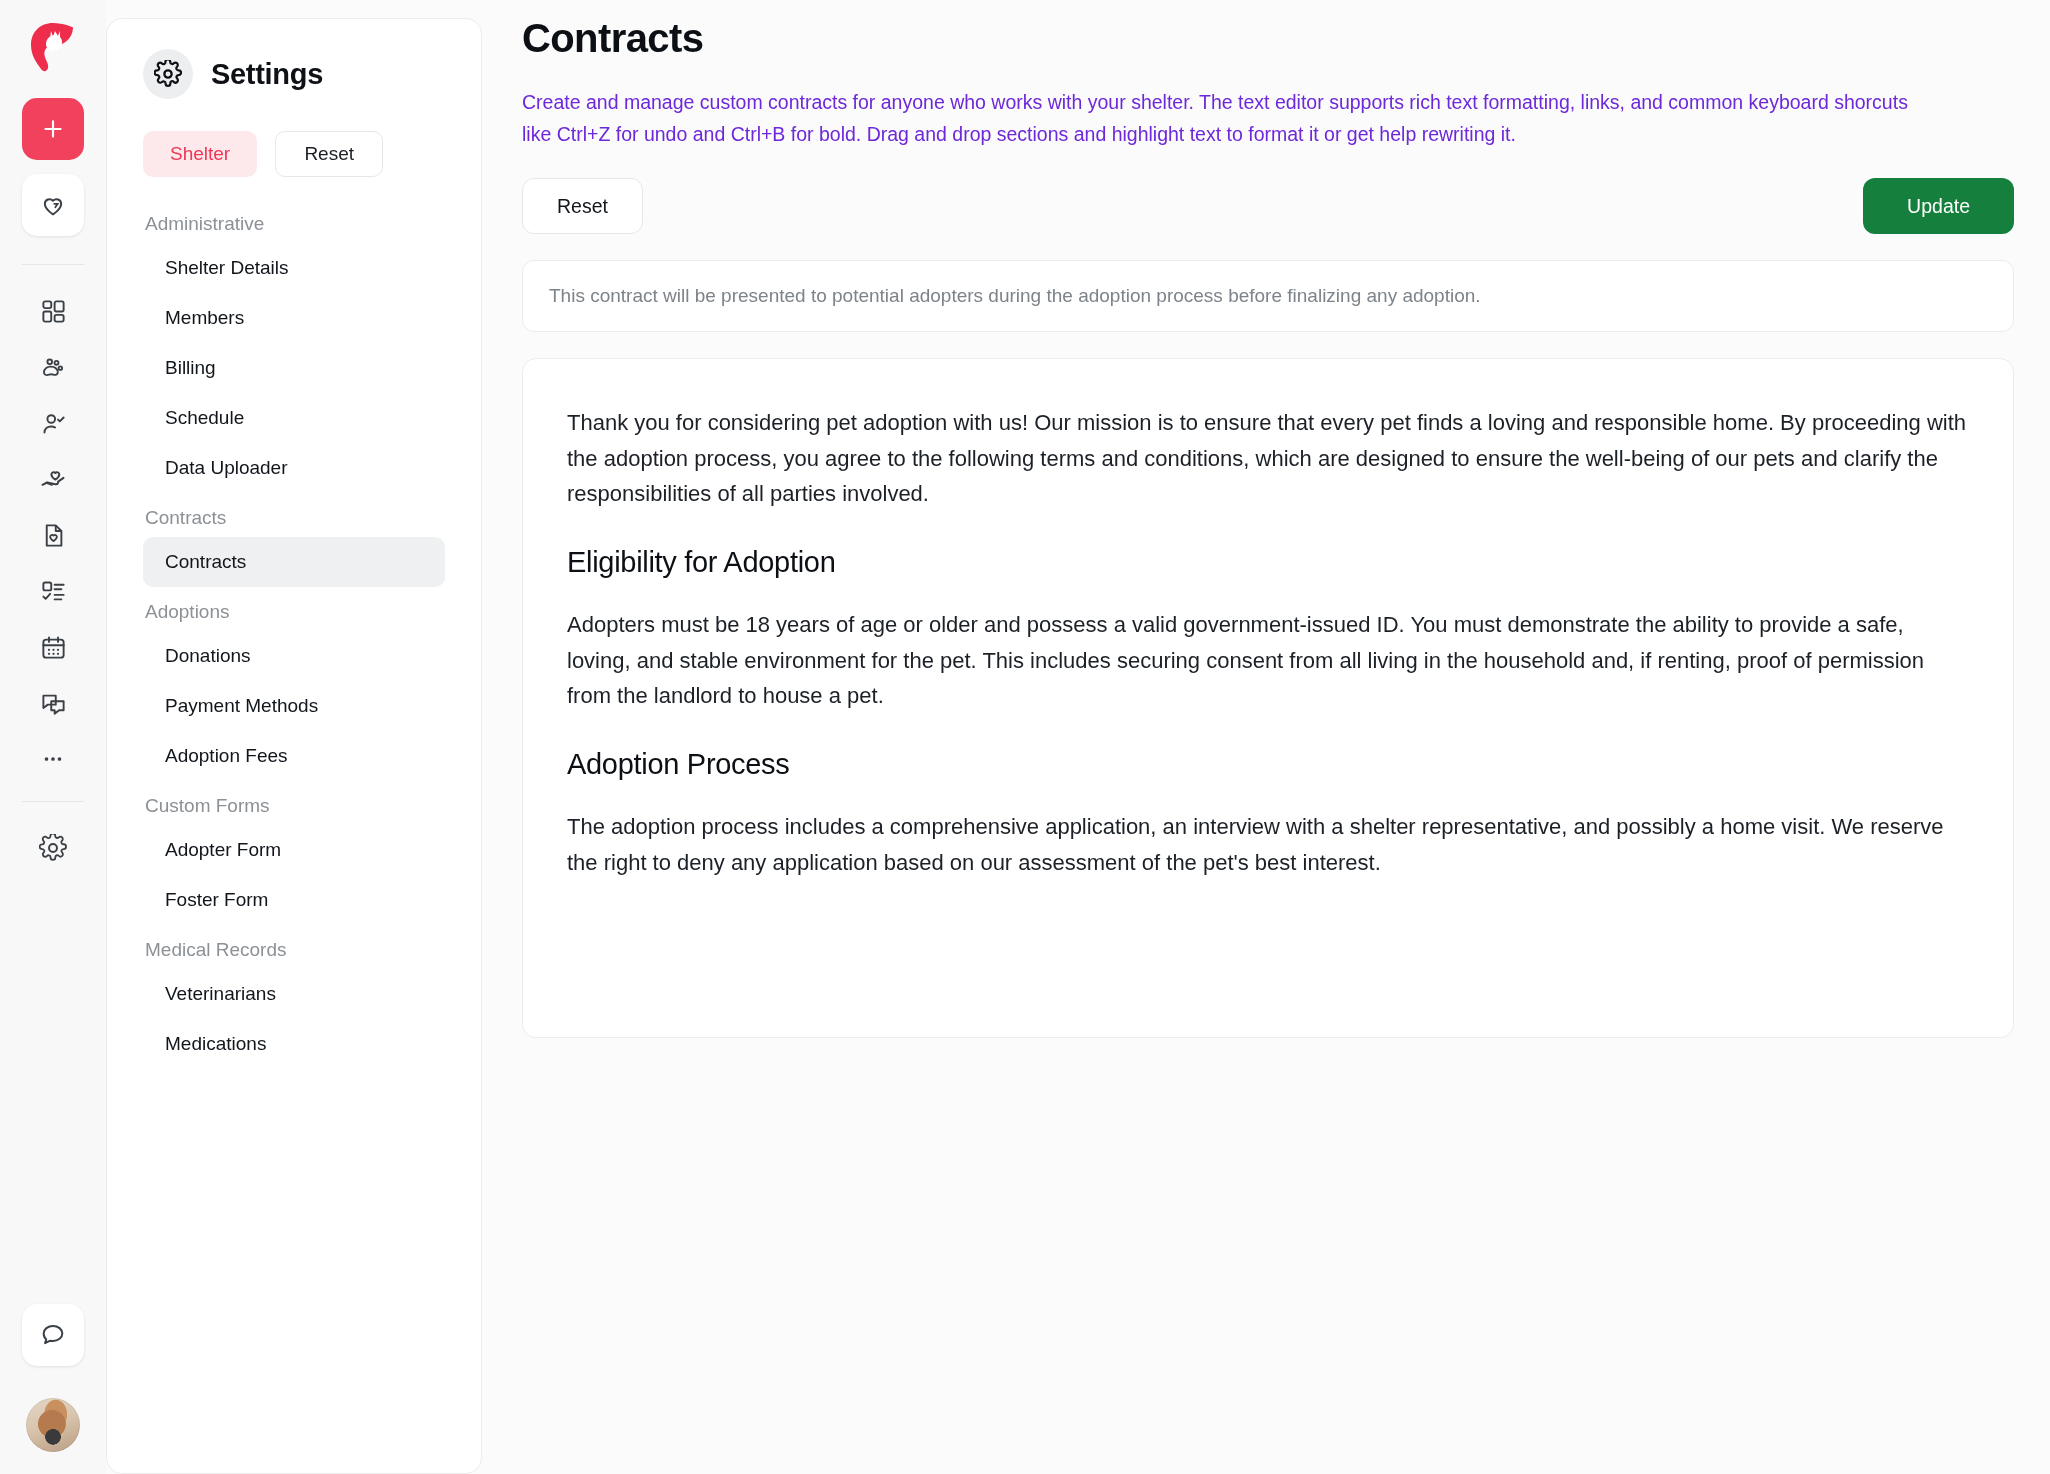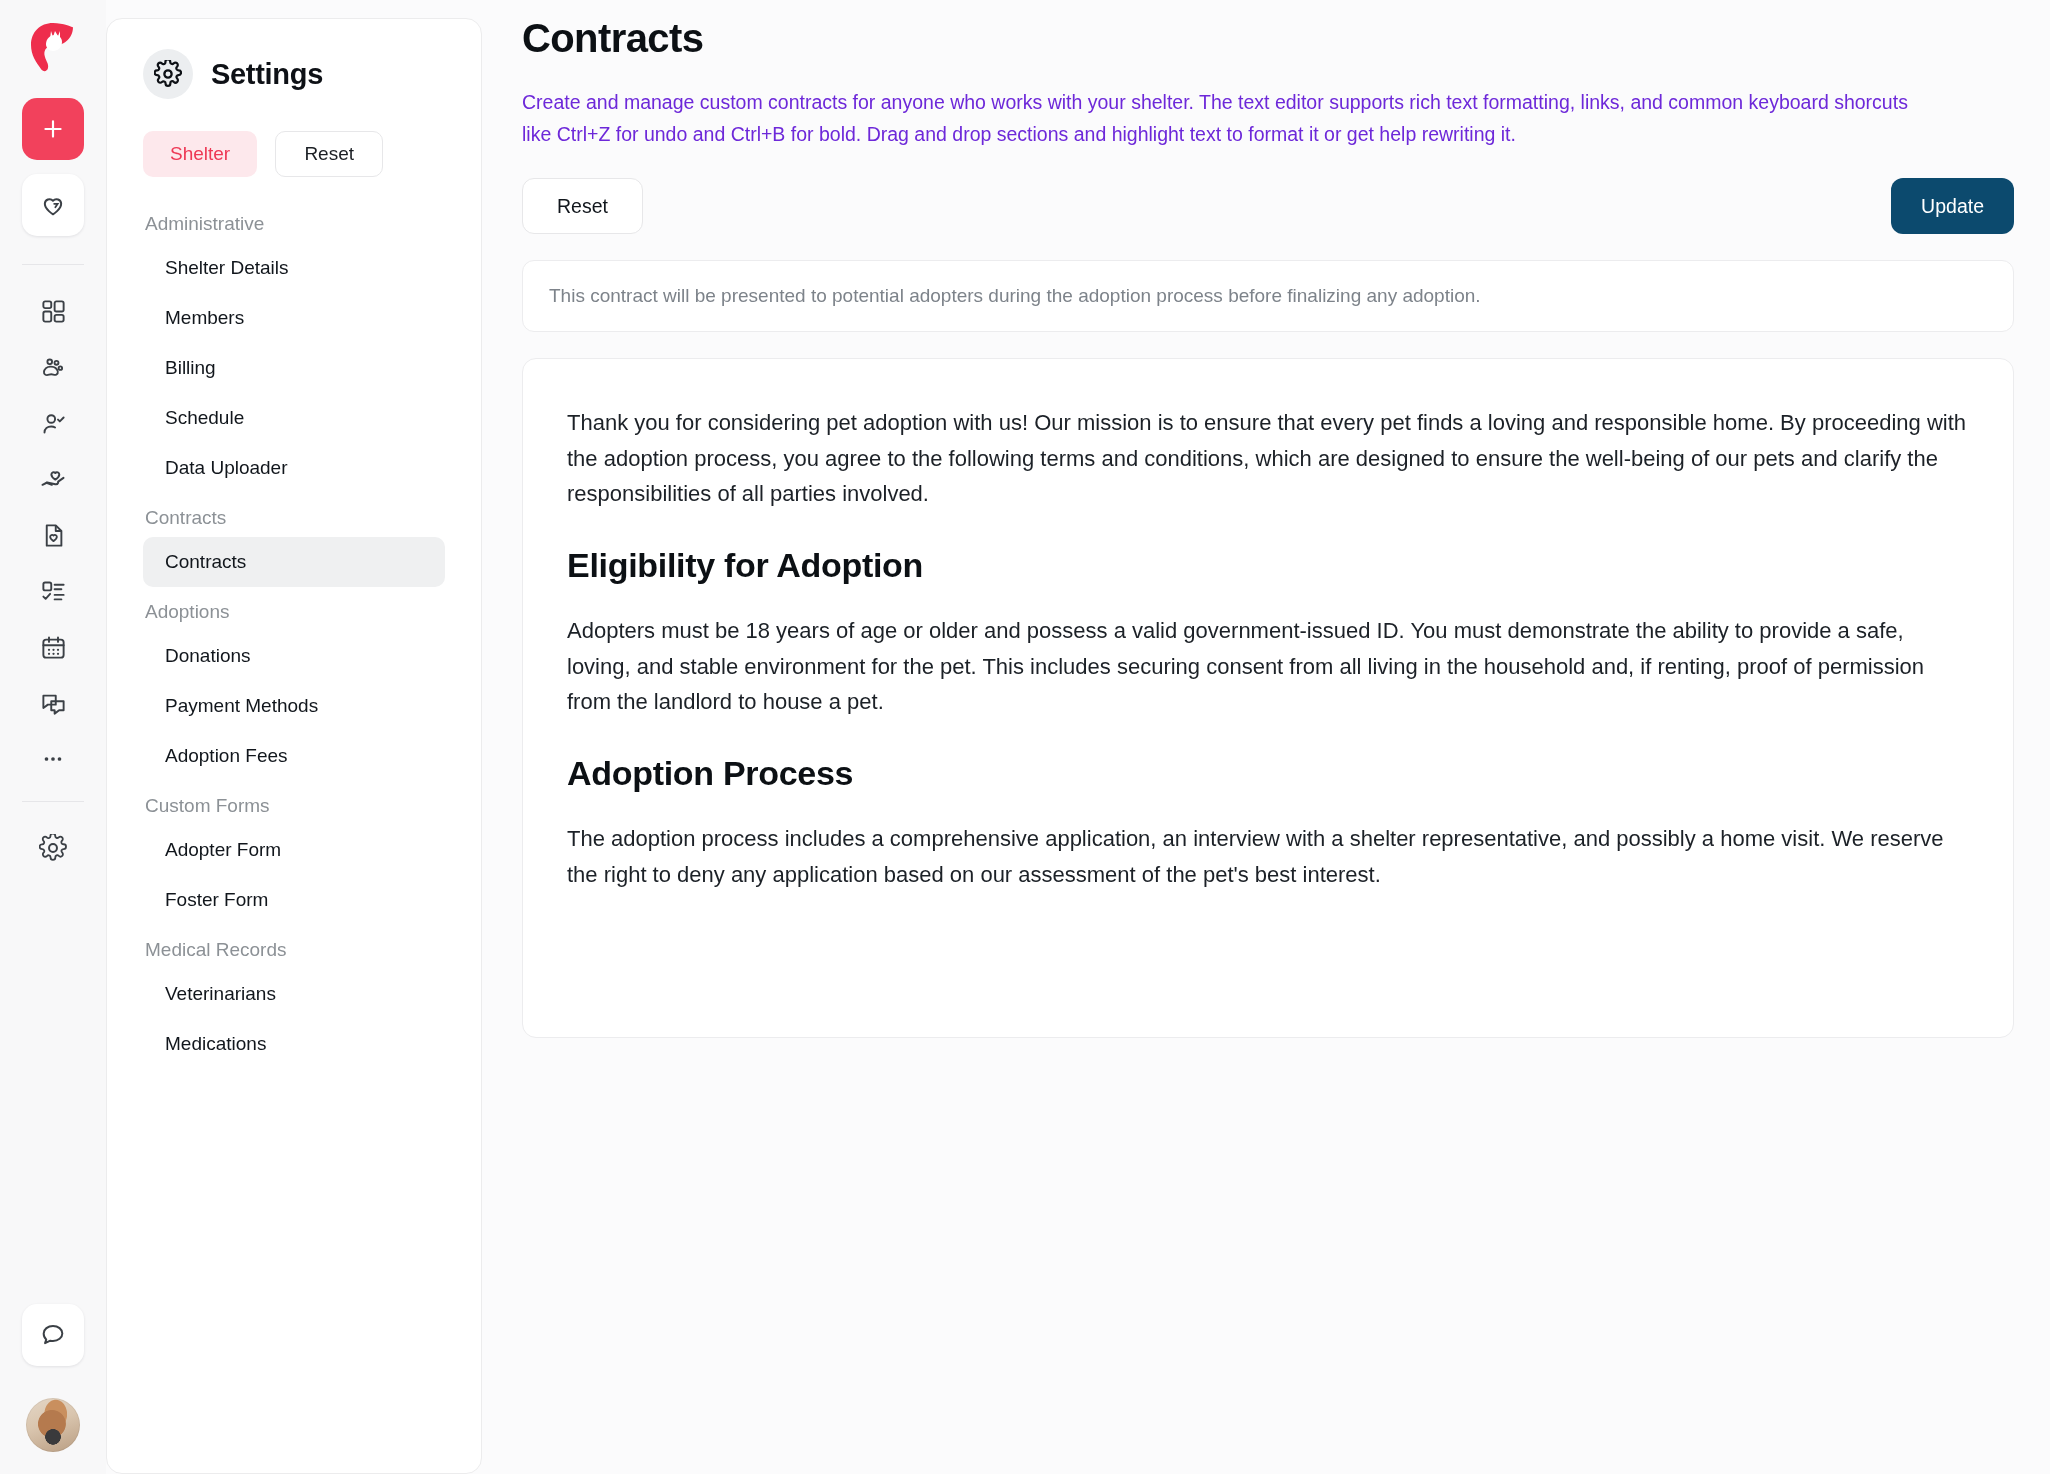--- a/index.html
+++ b/index.html
@@ -103,37 +103,37 @@
   }
   .tab.active { background: #ffffff; color: #11161c; font-weight: 700; box-shadow: 0 1px 2px rgba(16,24,40,.07); }
 
   .action-row { display: flex; align-items: center; justify-content: space-between; margin-bottom: 26px; }
   .btn-reset {
     height: 56px; padding: 0 34px; border-radius: 12px;
     background: #ffffff; border: 1px solid #e7e7e9; color: #11161c;
     font-size: 19.5px; display:flex; align-items:center; cursor: pointer;
   }
   .btn-update {
-    height: 56px; padding: 0 30px; border-radius: 12px;
-    background: #0c4a6e; border: none; color: #ffffff;
+    height: 56px; padding: 0 44px; border-radius: 12px;
+    background: #15803d; border: none; color: #ffffff;
     font-size: 19.5px; display:flex; align-items:center; cursor: pointer;
   }
 
   .notice {
     border: 1px solid #ececee; border-radius: 12px; background: #ffffff;
     padding: 24px 26px; font-size: 19px; color: #7d838a; margin-bottom: 26px;
   }
 
   .editor {
     border: 1px solid #ececee; border-radius: 14px; background: #ffffff;
     padding: 46px 44px 46px 44px;
     height: 680px; overflow: hidden;
   }
   .editor p { font-size: 22px; line-height: 1.62; color: #1c2127; margin-bottom: 34px; }
-  .editor h2 { font-size: 34px; font-weight: 700; color: #0c1014; letter-spacing: -.3px; margin-bottom: 28px; }
+  .editor h2 { font-size: 29px; font-weight: 400; color: #0c1014; letter-spacing: -.3px; margin-bottom: 28px; }
 </style>
 </head>
 <body>
 
 <div class="app">
 
   <div class="rail">
 
     <div class="logo">
       <svg width="50" height="56" viewBox="0 0 50 56">

